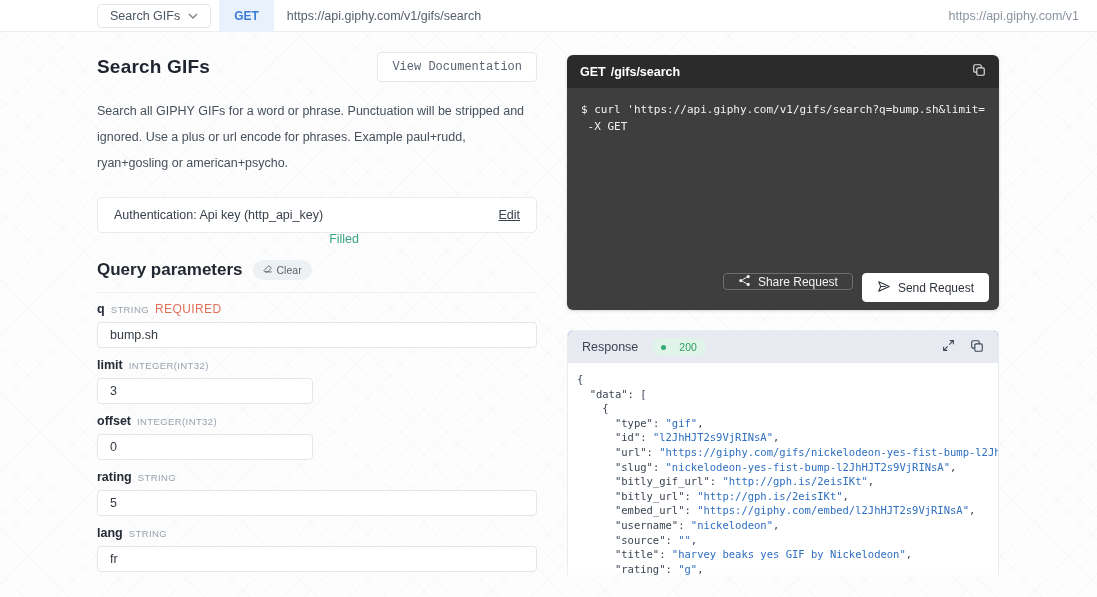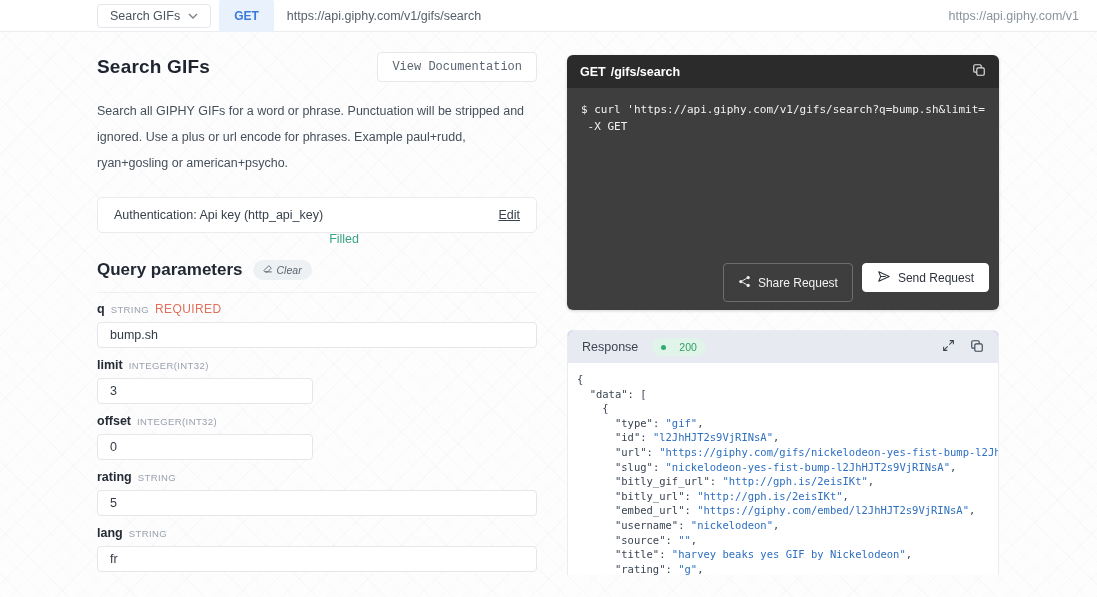--- a/index.html
+++ b/index.html
@@ -53,21 +53,21 @@
     font-size:12.5px; color:#39414b;
   }
   .auth-status { color:#3aa584; margin-left:6px;margin-top:48px; }
   .auth-edit { margin-left:auto; color:#39414b; text-decoration:underline; cursor:pointer; }
 
   .qp-heading-row { margin-top:27px; display:flex; align-items:center; gap:10px; }
   .qp-heading { font-size:17px; font-weight:600; color:#222832; }
   .clear-chip {
     background:#eef1f3; border:none; border-radius:10px; padding:4px 10px;
     font-size:10.5px; color:#5a6470; display:flex; align-items:center; gap:4px;
-    cursor:pointer; font-family:inherit;font-style:italic;
+    cursor:pointer; font-family:inherit;
   }
   .qp-separator { margin-top:12px; border:none; border-top:1px solid #eef0f2; }
 
   .params { margin-top:9px; }
   .param-row { margin-bottom:10px; }
   .param-labels { display:flex; align-items:baseline; gap:6px; }
   .param-name { font-size:12.5px; font-weight:bold; color:#242b35; }
   .param-type { font-size:9.5px; color:#98a1ab; letter-spacing:.4px; }
   .param-required { font-size:12px; color:#e0705a; letter-spacing:.4px; }
   .param-input {
@@ -94,21 +94,21 @@
     background:#3e3e3e; height:222px; position:relative;
     padding:13px 14px;
   }
   .curl-code {
     font-family:"DejaVu Sans Mono", monospace; font-size:11px; line-height:17px;
     color:#f2f2f2; white-space:pre; overflow:hidden;
   }
   .request-actions { position:absolute; right:10px; bottom:8px; display:flex; gap:9px; }
   .share-btn {
     background:transparent; border:1px solid #6e6e6e; border-radius:4px;
-    height:39px; padding:0 14px; color:#f2f2f2; font-size:12px;
+    height:17px; padding:0 14px; color:#f2f2f2; font-size:12px;
     display:flex; align-items:center; gap:7px; cursor:pointer; font-family:inherit;
   }
   .send-btn {
     background:#ffffff; border:1px solid #ffffff; border-radius:4px;
     height:29px; padding:12px 14px; color:#2d333c; font-size:12px;
     display:flex; align-items:center; gap:7px; cursor:pointer; font-family:inherit;
   }
 
   
   .response-panel {

